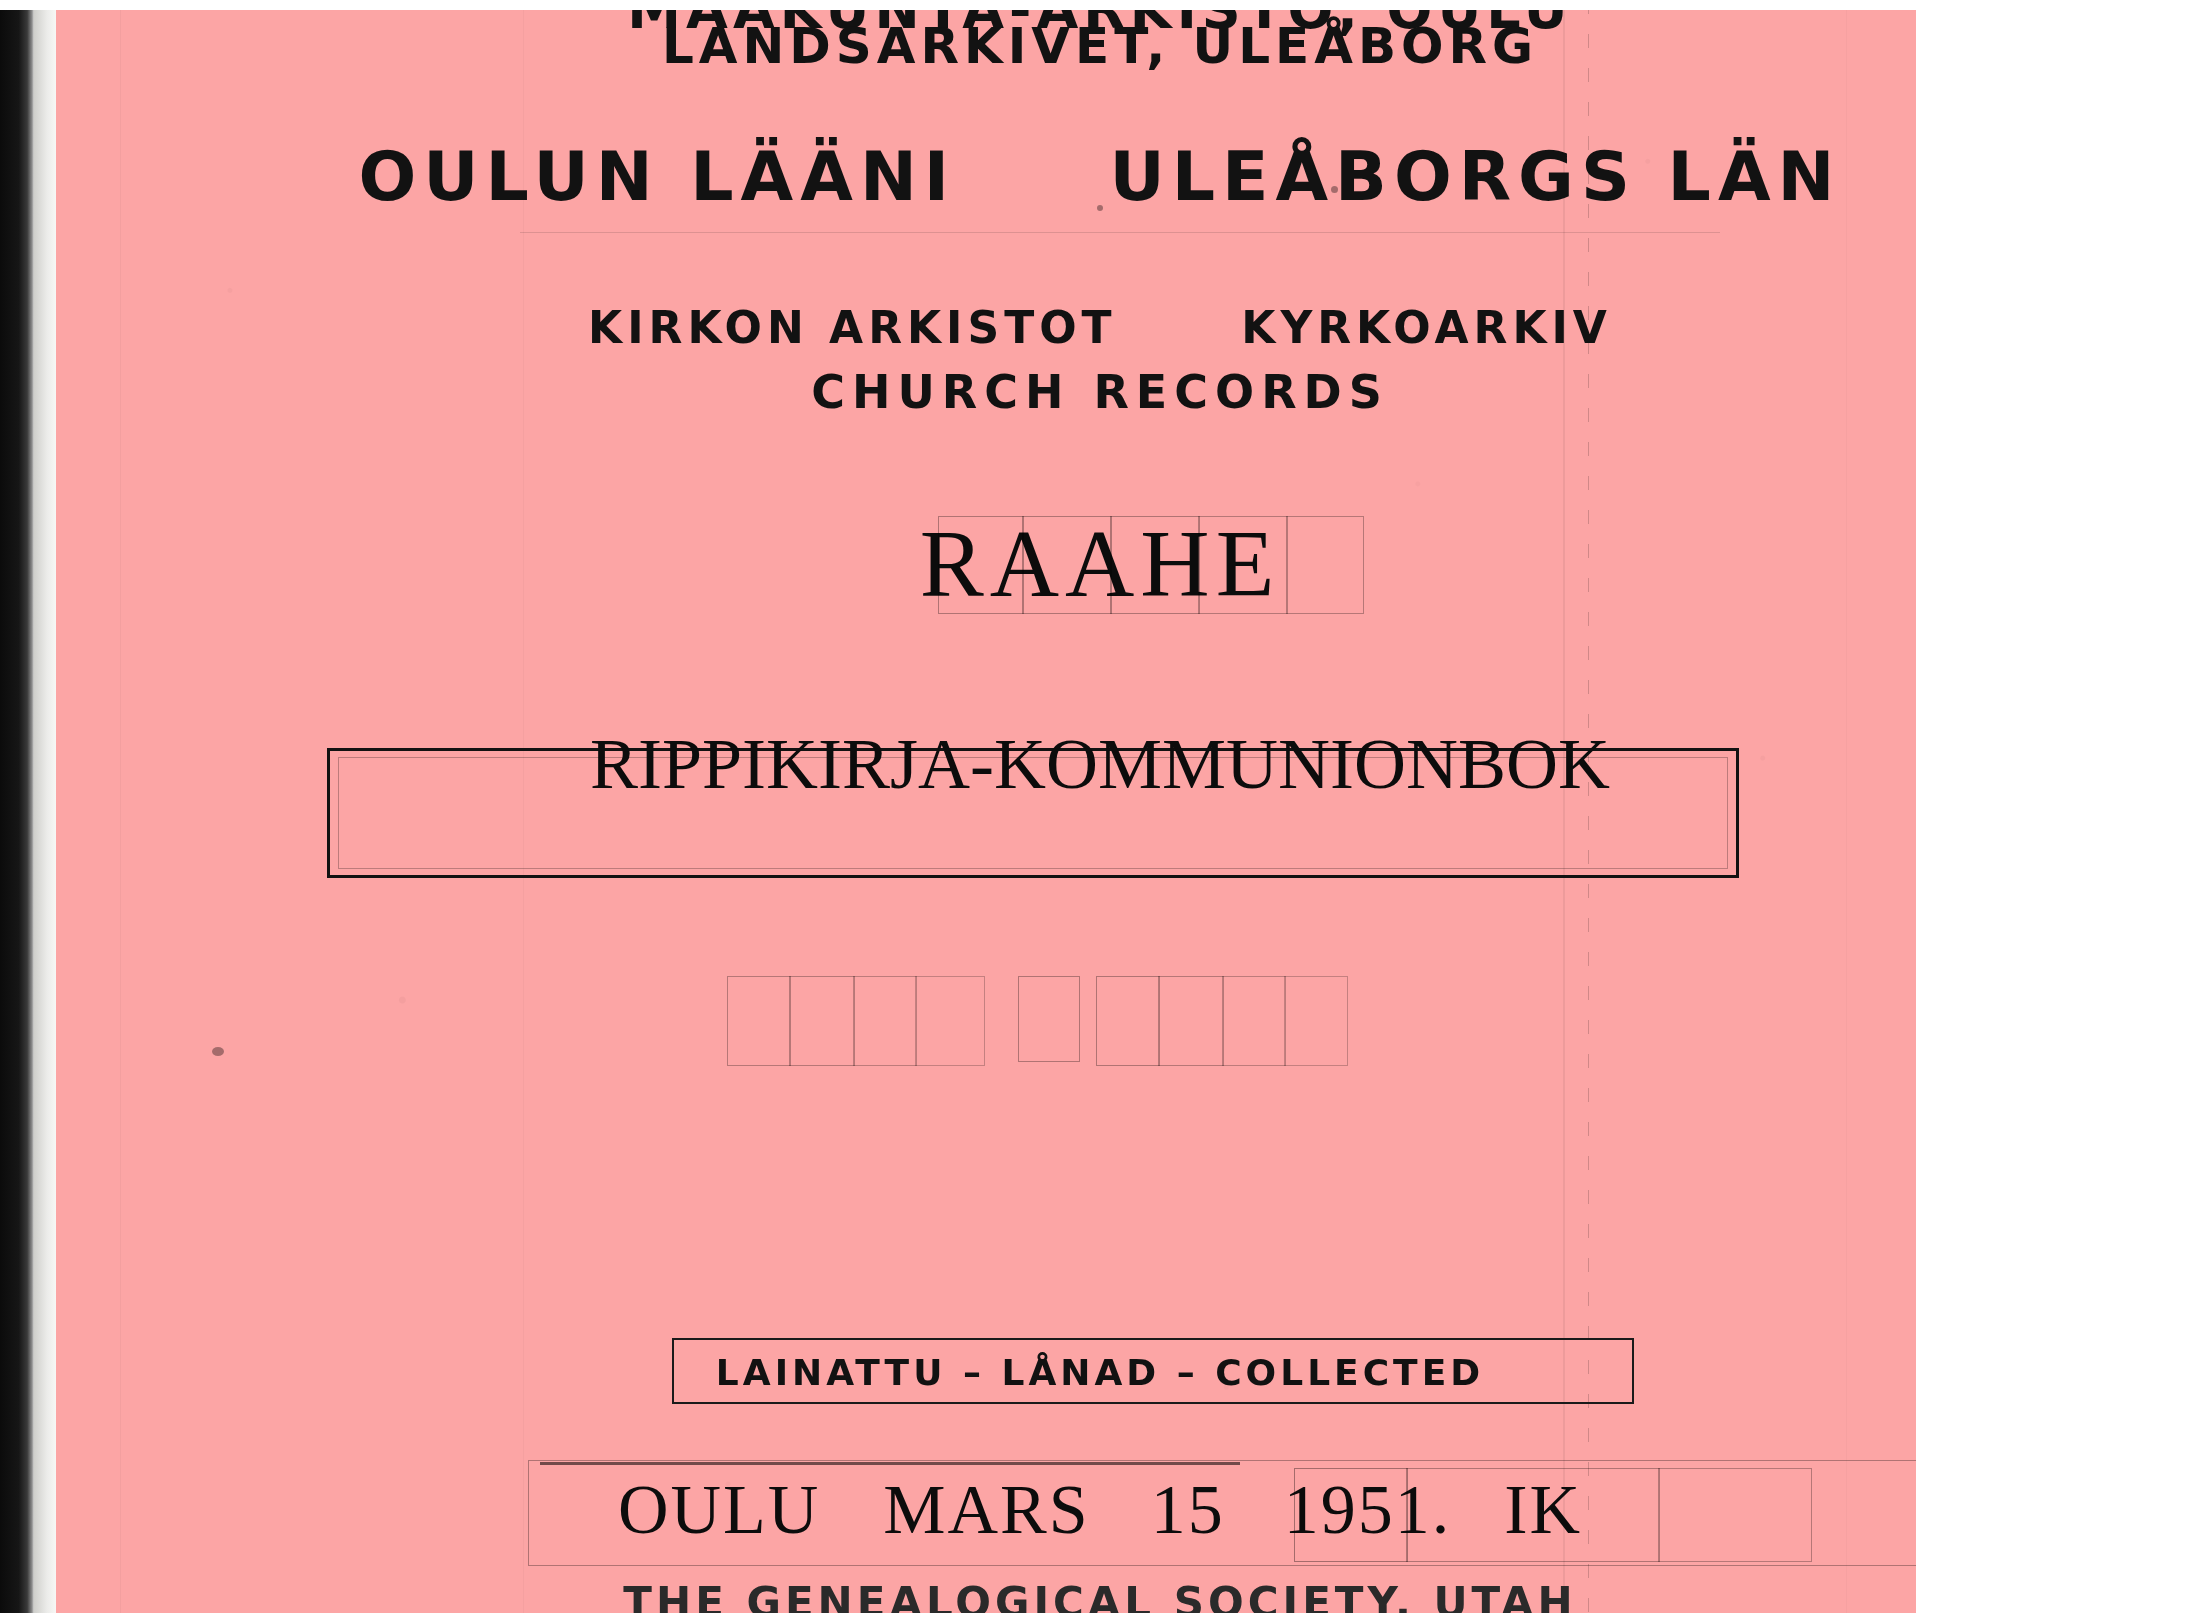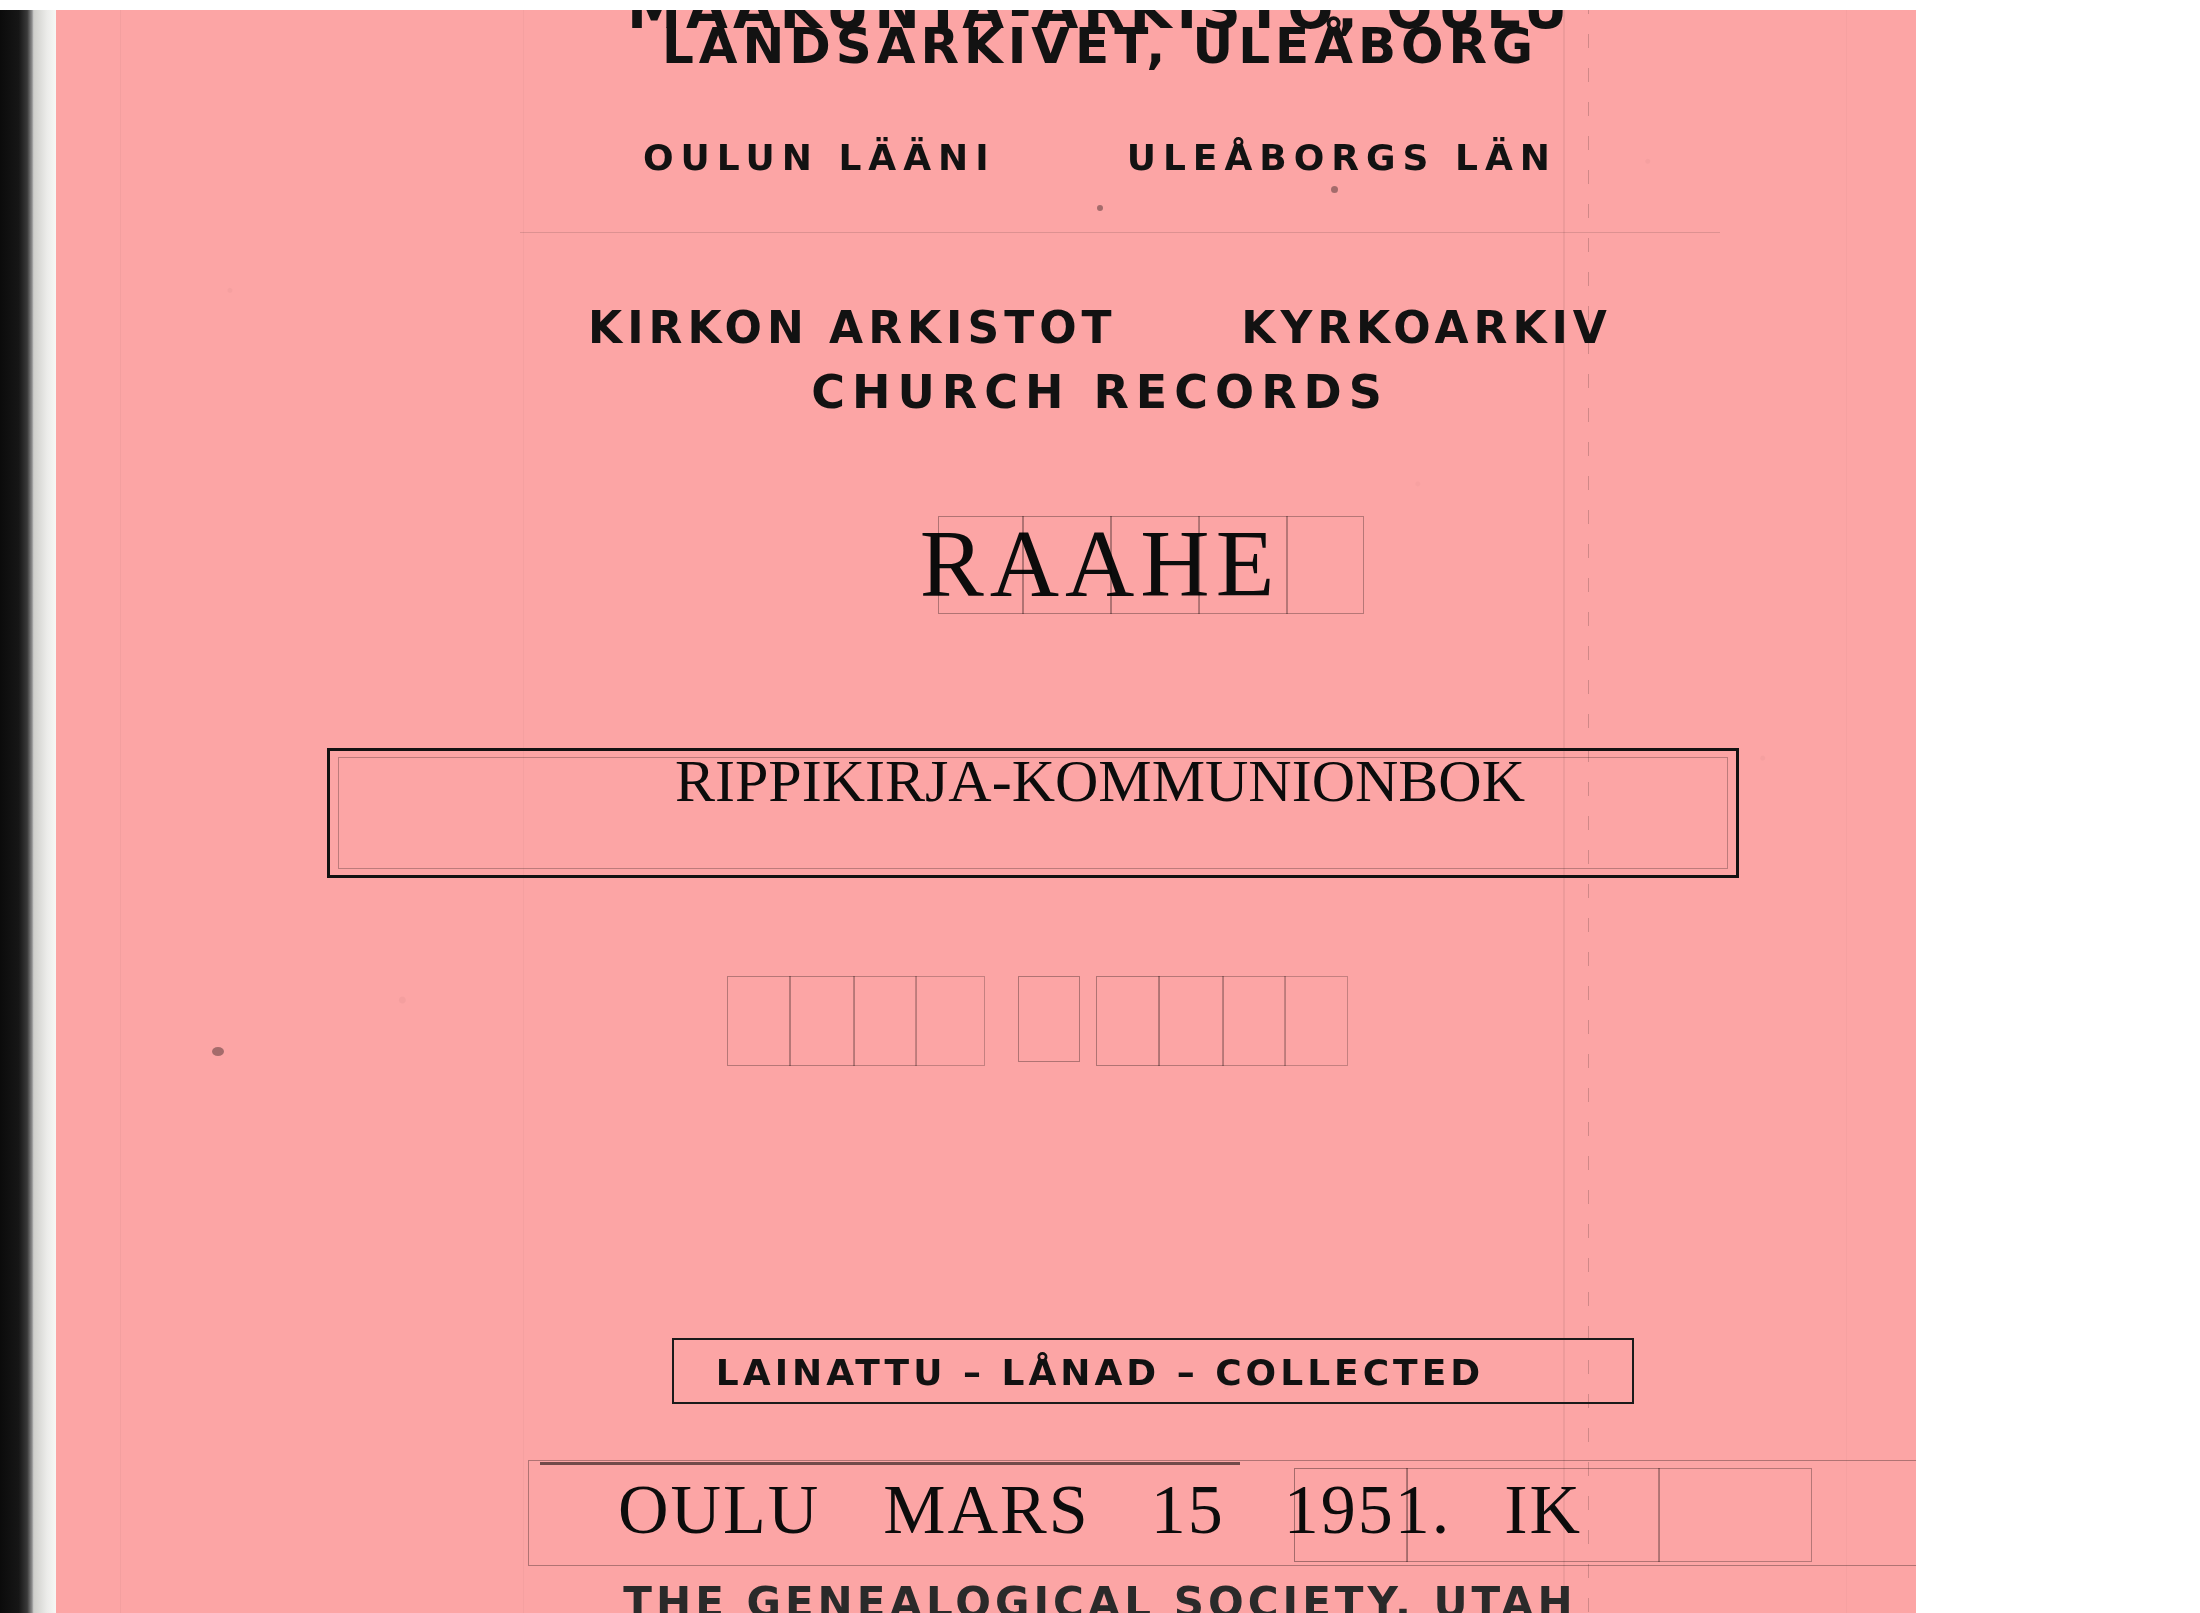--- a/index.html
+++ b/index.html
@@ -162,21 +162,21 @@
   <div class="smudge" style="left:2118px; top:735px; width:10px; height:14px;"></div>
   <div class="smudge" style="left:2062px; top:1208px; width:9px; height:7px;"></div>
   <div class="smudge" style="left:1331px; top:186px; width:7px; height:7px;"></div>
   <div class="smudge" style="left:1097px; top:205px; width:6px; height:6px;"></div>
 
   <div class="line stencil" style="top:-22px; font-size:54px;">MAAKUNTA-ARKISTO, OULU</div>
   <div class="clip-top"></div>
 
   <div class="line stencil" style="top:17px; font-size:50px;">LANDSARKIVET, ULEÅBORG</div>
 
-  <div class="line stencil" style="top:137px; font-size:36px; letter-spacing:7px;">
+  <div class="line stencil" style="top:137px; font-size:68px; letter-spacing:7px;">
     <span>OULUN LÄÄNI</span>
     <span style="display:inline-block;width:92px;"></span>
     <span>ULEÅBORGS LÄN</span>
   </div>
   <div class="hrule" style="left:520px; top:232px; width:1200px; opacity:.35;"></div>
 
   <div class="line stencil" style="top:302px; font-size:44px; letter-spacing:5px;">
     <span>KIRKON ARKISTOT</span>
     <span style="display:inline-block;width:84px;"></span>
     <span>KYRKOARKIV</span>
@@ -188,21 +188,21 @@
   </div>
 
   <div style="position:absolute; left:938px; top:516px; width:84px; height:96px; border:1px solid rgba(0,0,0,.30);"></div>
   <div style="position:absolute; left:1022px; top:516px; width:88px; height:96px; border:1px solid rgba(0,0,0,.30);"></div>
   <div style="position:absolute; left:1110px; top:516px; width:88px; height:96px; border:1px solid rgba(0,0,0,.30);"></div>
   <div style="position:absolute; left:1198px; top:516px; width:88px; height:96px; border:1px solid rgba(0,0,0,.28);"></div>
   <div style="position:absolute; left:1286px; top:516px; width:76px; height:96px; border:1px solid rgba(0,0,0,.28);"></div>
 
   <div class="framed" style="left:327px; top:748px; width:1412px; height:130px;"></div>
   <div class="framed-inner" style="left:338px; top:757px; width:1390px; height:112px; border-color:rgba(0,0,0,.25);"></div>
-  <div class="line serif" style="top:747px; font-size:60px; letter-spacing:0px; font-weight:400;">RIPPIKIRJA-KOMMUNIONBOK</div>
+  <div class="line serif" style="top:723px; font-size:72px; letter-spacing:0px; font-weight:400;">RIPPIKIRJA-KOMMUNIONBOK</div>
 
 
   <div style="position:absolute; left:727px; top:976px; width:62px; height:88px; border:1px solid rgba(0,0,0,.28);"></div>
   <div style="position:absolute; left:789px; top:976px; width:64px; height:88px; border:1px solid rgba(0,0,0,.28);"></div>
   <div style="position:absolute; left:853px; top:976px; width:62px; height:88px; border:1px solid rgba(0,0,0,.25);"></div>
   <div style="position:absolute; left:915px; top:976px; width:68px; height:88px; border:1px solid rgba(0,0,0,.22);"></div>
   <div style="position:absolute; left:1018px; top:976px; width:60px; height:84px; border:1px solid rgba(0,0,0,.30);"></div>
   <div style="position:absolute; left:1096px; top:976px; width:62px; height:88px; border:1px solid rgba(0,0,0,.30);"></div>
   <div style="position:absolute; left:1158px; top:976px; width:64px; height:88px; border:1px solid rgba(0,0,0,.28);"></div>
   <div style="position:absolute; left:1222px; top:976px; width:62px; height:88px; border:1px solid rgba(0,0,0,.25);"></div>

